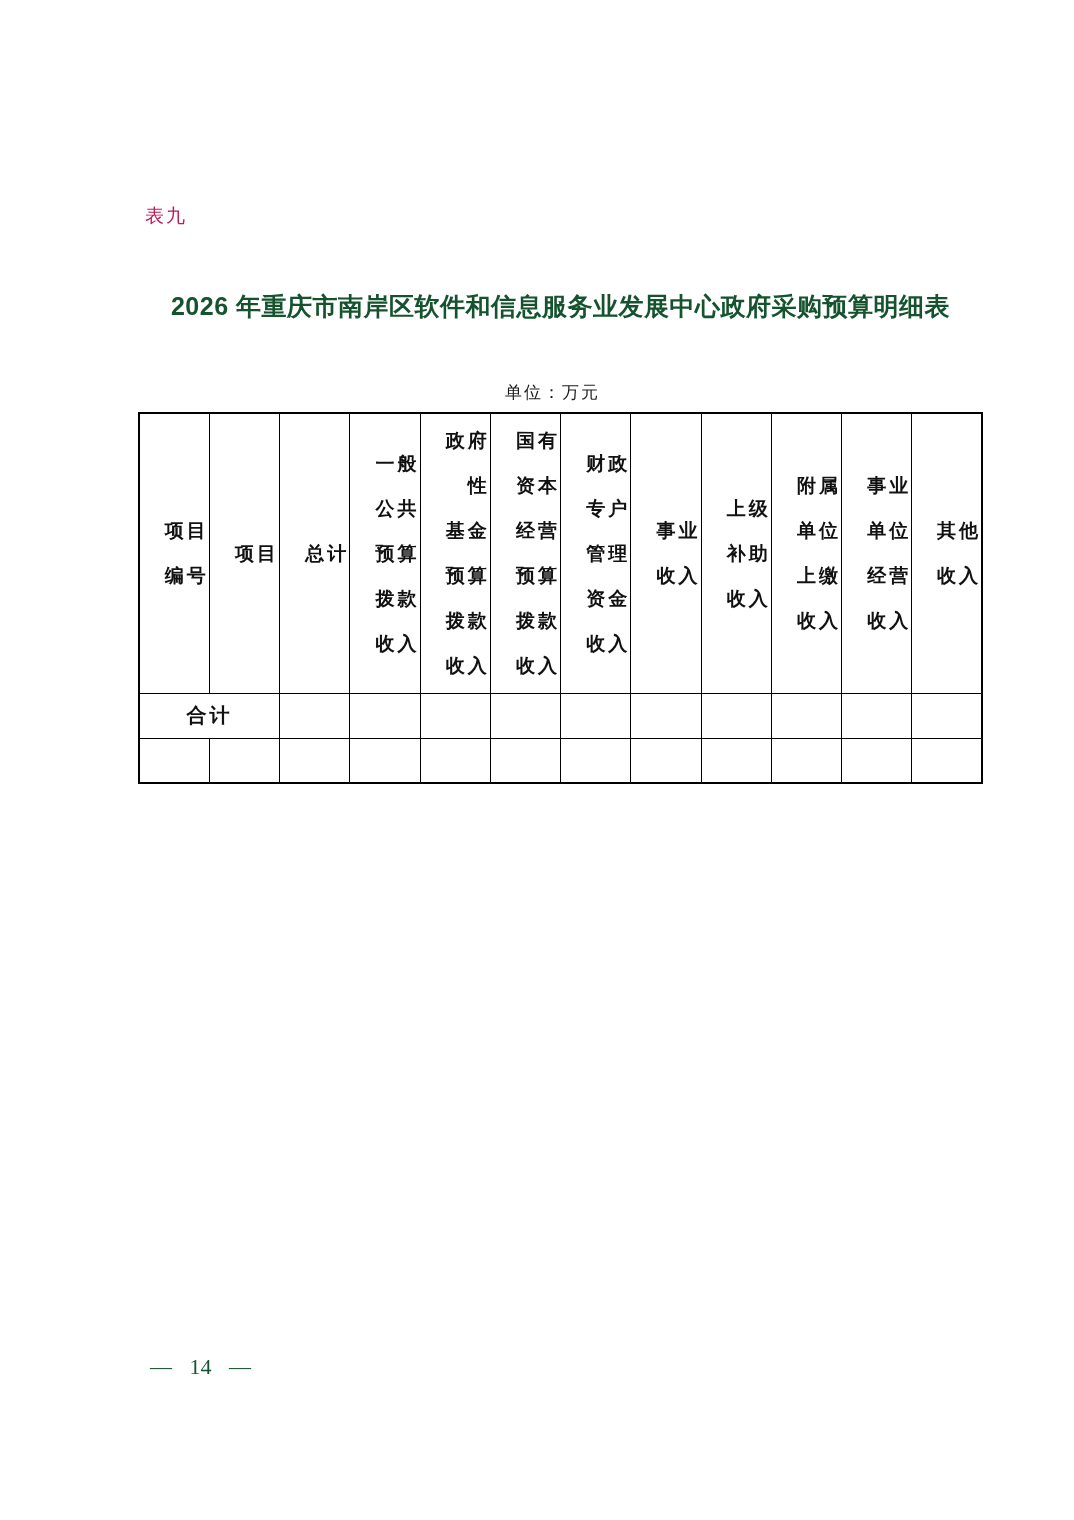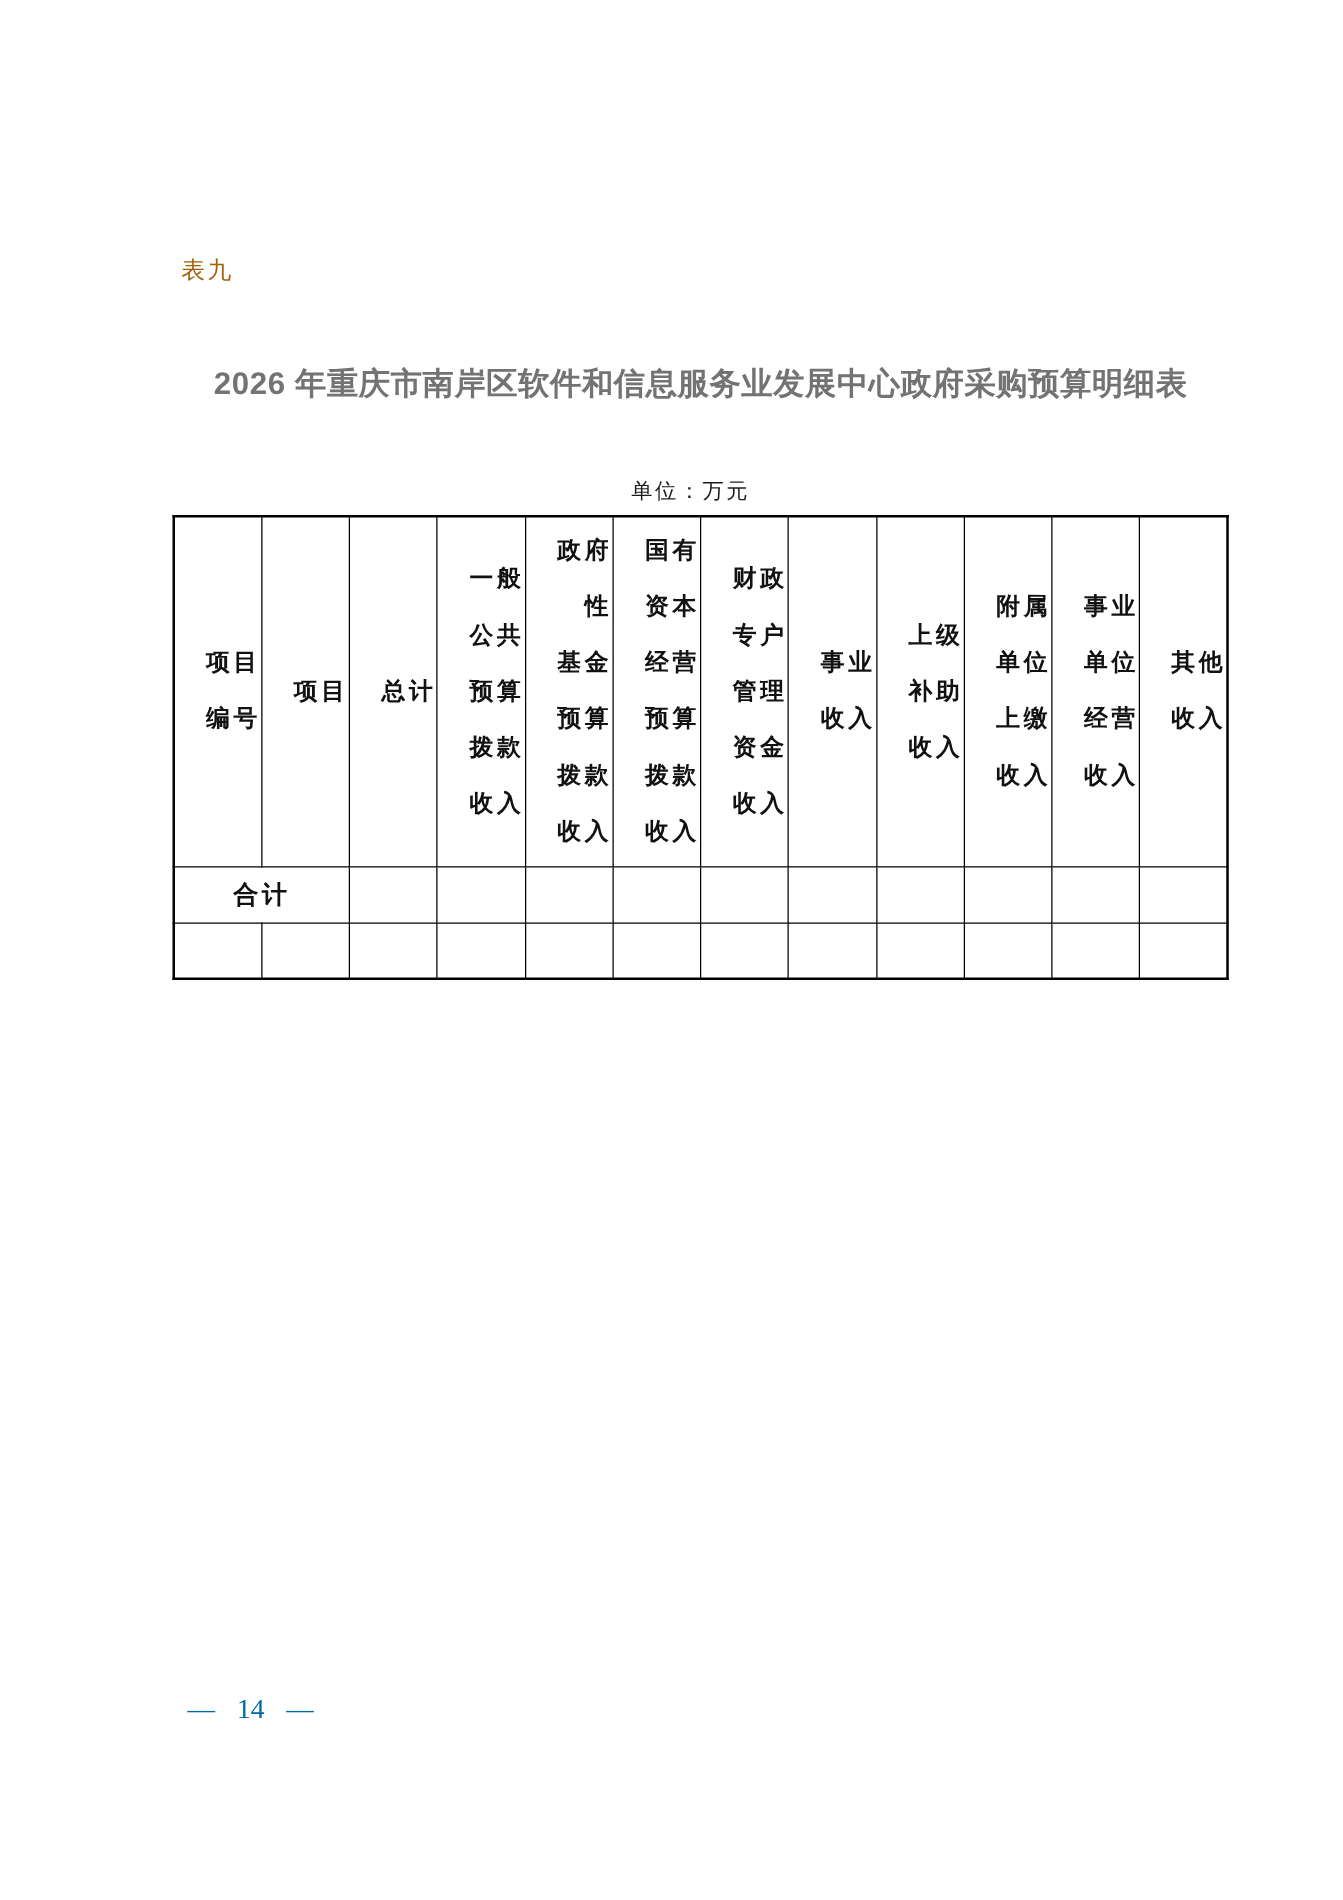--- a/index.html
+++ b/index.html
@@ -13,32 +13,32 @@
     height: 1520px;
     background: #ffffff;
     overflow: hidden;
   }
   .table-label {
     position: absolute;
     top: 203px;
     left: 145px;
     font-family: "Liberation Serif", serif;
     font-size: 19px;
-    color: #a16207;
+    color: #be185d;
     letter-spacing: 2px;
   }
   .doc-title {
     position: absolute;
     top: 290px;
     left: 138px;
     width: 845px;
     text-align: center;
     font-size: 25px;
     font-weight: bold;
-    color: #737373;
+    color: #14532d;
     letter-spacing: 0.5px;
     white-space: nowrap;
   }
   .unit-note {
     position: absolute;
     top: 381px;
     left: 138px;
     width: 845px;
     text-align: center;
     padding-right: 16px;
@@ -87,21 +87,21 @@
     font-size: 18px;
     color: #222222;
     letter-spacing: 2px;
   }
   .page-number {
     position: absolute;
     top: 1354px;
     left: 150px;
     font-family: "Liberation Serif", serif;
     font-size: 22px;
-    color: #0369a1;
+    color: #14532d;
     word-spacing: 12px;
   }
 </style>
 </head>
 <body>
 
 <div class="page">
 
   <div class="table-label">表九</div>
 

